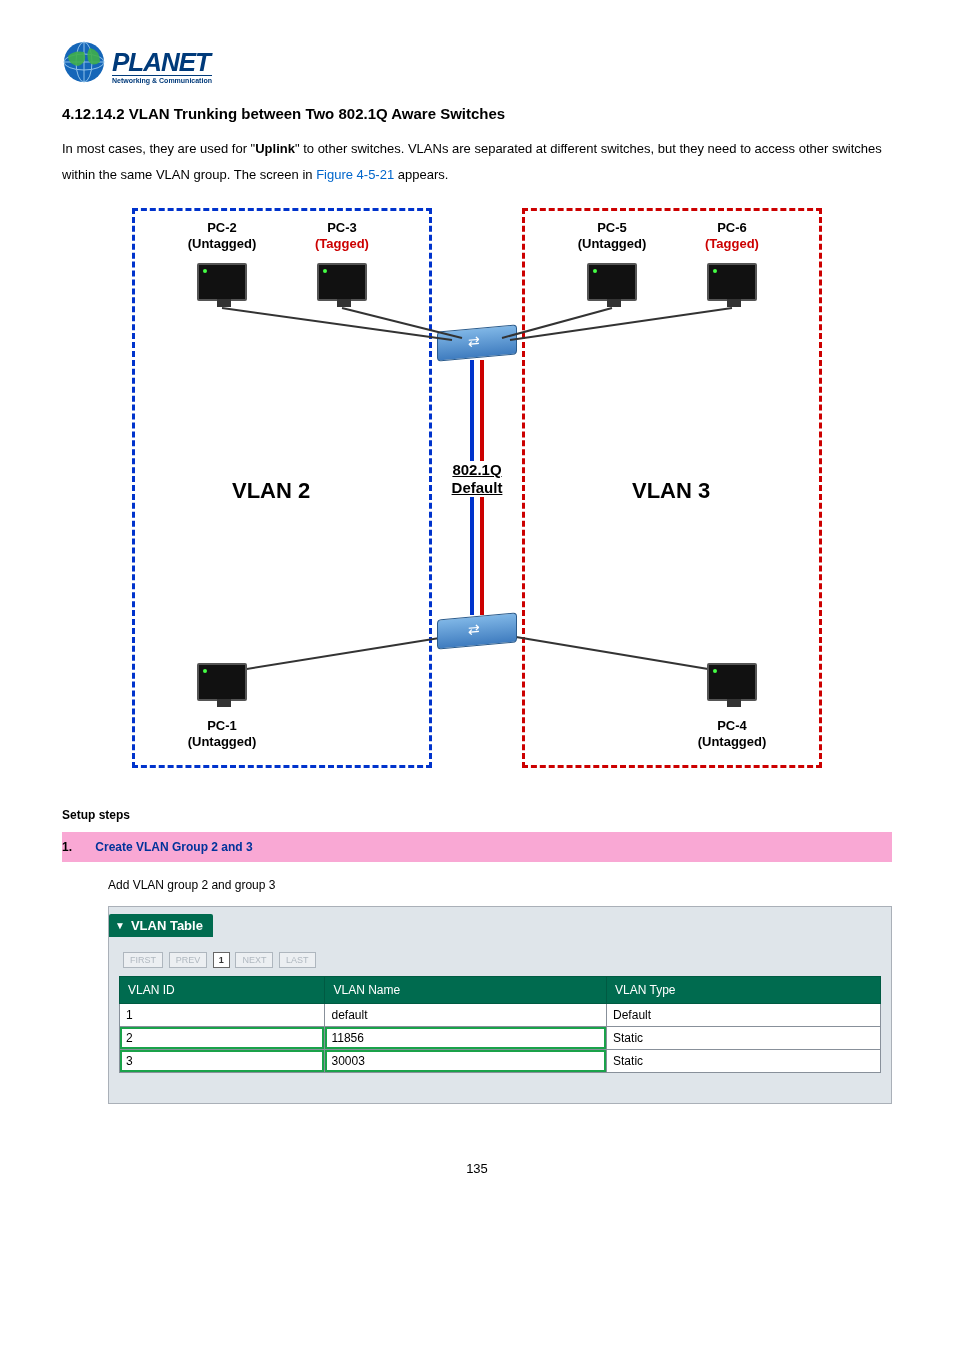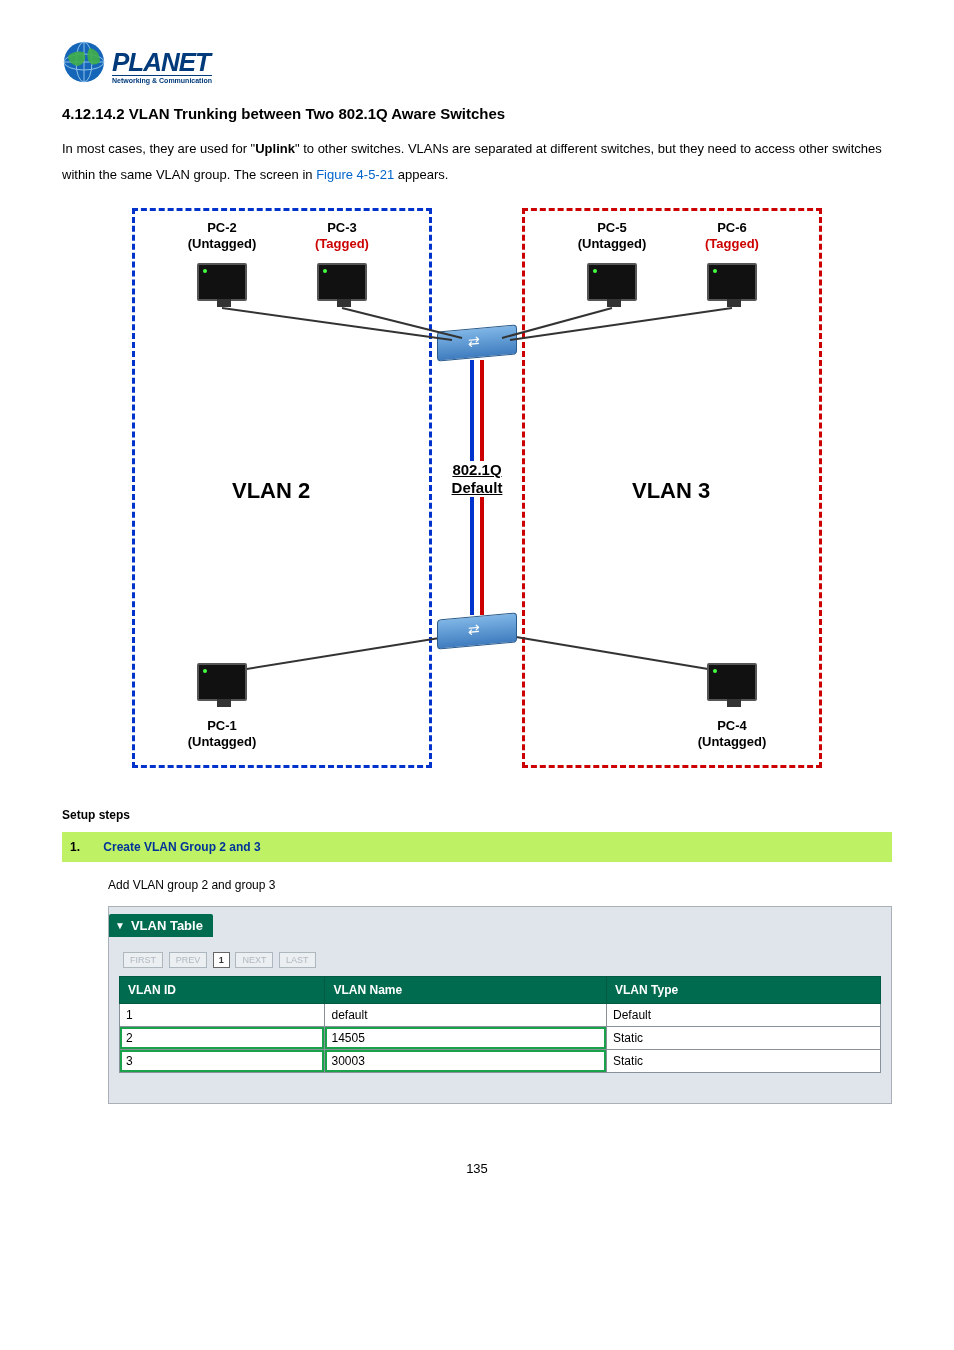--- a/index.html
+++ b/index.html
@@ -25,35 +25,35 @@
   .pc { position: absolute; }
   .monitor { width: 50px; height: 38px; background: #111; border: 2px solid #555; border-radius: 2px; position: relative; }
   .monitor::after { content: ""; position: absolute; bottom: -8px; left: 18px; width: 14px; height: 8px; background: #333; }
   .monitor.green-led::before { content: ""; position: absolute; left: 4px; top: 4px; width: 4px; height: 4px; background: #4f4; border-radius: 50%; }
   .switch { position: absolute; width: 80px; height: 30px; background: linear-gradient(#7fb6e6, #3f7cbf); border: 1px solid #2a5b8c; border-radius: 4px; transform: skewY(-5deg); }
   .switch::after { content: "⇄"; position: absolute; color: #fff; font-size: 14px; left: 30px; top: 4px; }
   .vlabel { position: absolute; font-size: 22px; font-weight: 900; font-family: Arial; }
   .trunk-label { position: absolute; text-align: center; font-weight: bold; font-size: 15px; line-height: 1.2; width: 90px; text-decoration: underline; }
   .trunk-line { position: absolute; width: 4px; }
   .setup-heading { font-weight: bold; margin: 20px 0 10px 0; font-size: 12px; }
-  .step-bar { background: #bef264; padding: 8px 8px; margin-bottom: 16px; font-weight: bold; color: #000; font-size: 12px; }
+  .step-bar { background: #f9a8d4; padding: 8px 0; margin-bottom: 16px; font-weight: bold; color: #000; font-size: 12px; }
   .step-num { display: inline-block; width: 30px; }
   .step-text { color: #00339a; }
   .indent-text { margin-left: 46px; margin-bottom: 14px; font-size: 12px; }
 
   .vlan-table-panel { margin-left: 46px; background: #dfe5ea; border: 1px solid #aab0b8; padding: 10px 10px 30px 10px; position: relative; }
   .vlan-table-head { display: inline-flex; align-items: center; background: #006b4f; color: #fff; font-weight: bold; padding: 4px 10px 4px 6px; border-radius: 2px 2px 0 0; font-size: 13px; margin: -10px 0 10px -10px; }
   .vlan-table-head .arrow { margin-right: 6px; font-size: 10px; }
   .pager { margin: 4px 0 8px 4px; }
   .pager button { font-size: 9px; padding: 2px 6px; border: 1px solid #aeb6be; background: #eceff2; color: #8b94a0; margin-right: 2px; cursor: default; font-family: inherit; }
   .pager button.active { background: #fff; color: #333; border-color: #666; font-weight: bold; padding: 2px 5px; }
   .pager button[disabled] { color: #b0b8c0; }
 
   table.vlan-tbl { width: 100%; border-collapse: collapse; font-size: 12px; }
-  table.vlan-tbl th { background: #006b4f; color: #fff; text-align: left; padding: 6px 8px; font-weight: bold; border: 1px solid #005a42; }
+  table.vlan-tbl th { background: #006b4f; color: #fff; text-align: left; padding: 6px 8px; font-weight: normal; border: 1px solid #005a42; }
   table.vlan-tbl td { background: #fff; padding: 0 0; border: 1px solid #88909a; }
   table.vlan-tbl td .cell-pad { padding: 4px 6px; display: block; }
   table.vlan-tbl td .hl-box { display: block; padding: 4px 6px; }
   table.vlan-tbl tr.hl-row td:first-child .hl-box,
   table.vlan-tbl tr.hl-row td:nth-child(2) .hl-box { outline: 2px solid #1aa24a; outline-offset: -2px; }
   .page-num { text-align: center; margin-top: 57px; font-size: 13px; }
 </style>
 </head>
 <body>
 
@@ -200,21 +200,21 @@
           </td>
           <td>
             <span class="cell-pad">Default</span>
           </td>
         </tr>
         <tr class="hl-row">
           <td>
             <span class="hl-box">2</span>
           </td>
           <td>
-            <span class="hl-box">14505</span>
+            <span class="hl-box">11856</span>
           </td>
           <td>
             <span class="cell-pad">Static</span>
           </td>
         </tr>
         <tr class="hl-row">
           <td>
             <span class="hl-box">3</span>
           </td>
           <td>

